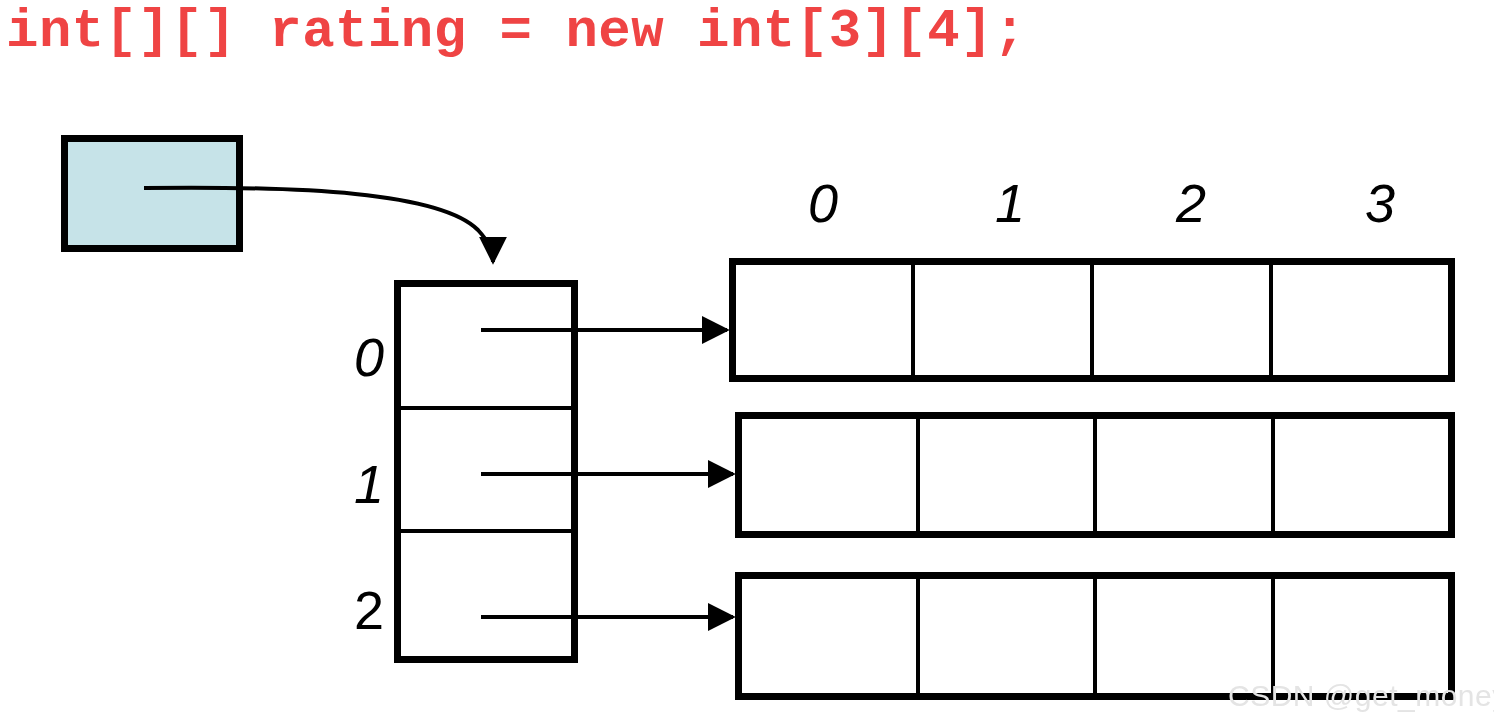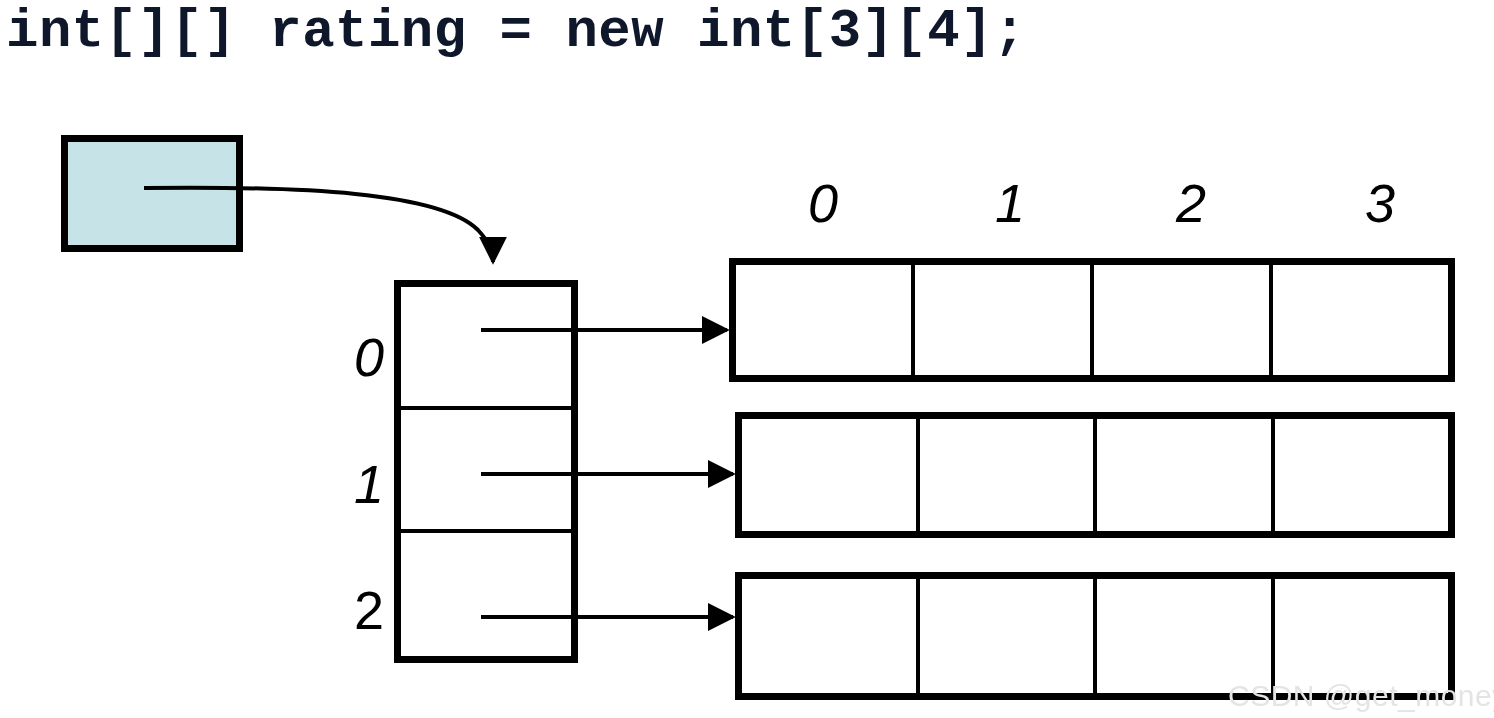--- a/index.html
+++ b/index.html
@@ -20,21 +20,21 @@
 
   
   .code-title {
     position: absolute;
     left: 6px;
     top: 4px;
     font-family: "Liberation Mono", "DejaVu Sans Mono", monospace;
     font-weight: bold;
     font-size: 54px;
     letter-spacing: 0.5px;
-    color: #0f172a;
+    color: #ef4444;
     white-space: pre;
     line-height: 1.05;
   }
 
   
   .ref-box {
     position: absolute;
     left: 61px;
     top: 135px;
     width: 182px;

